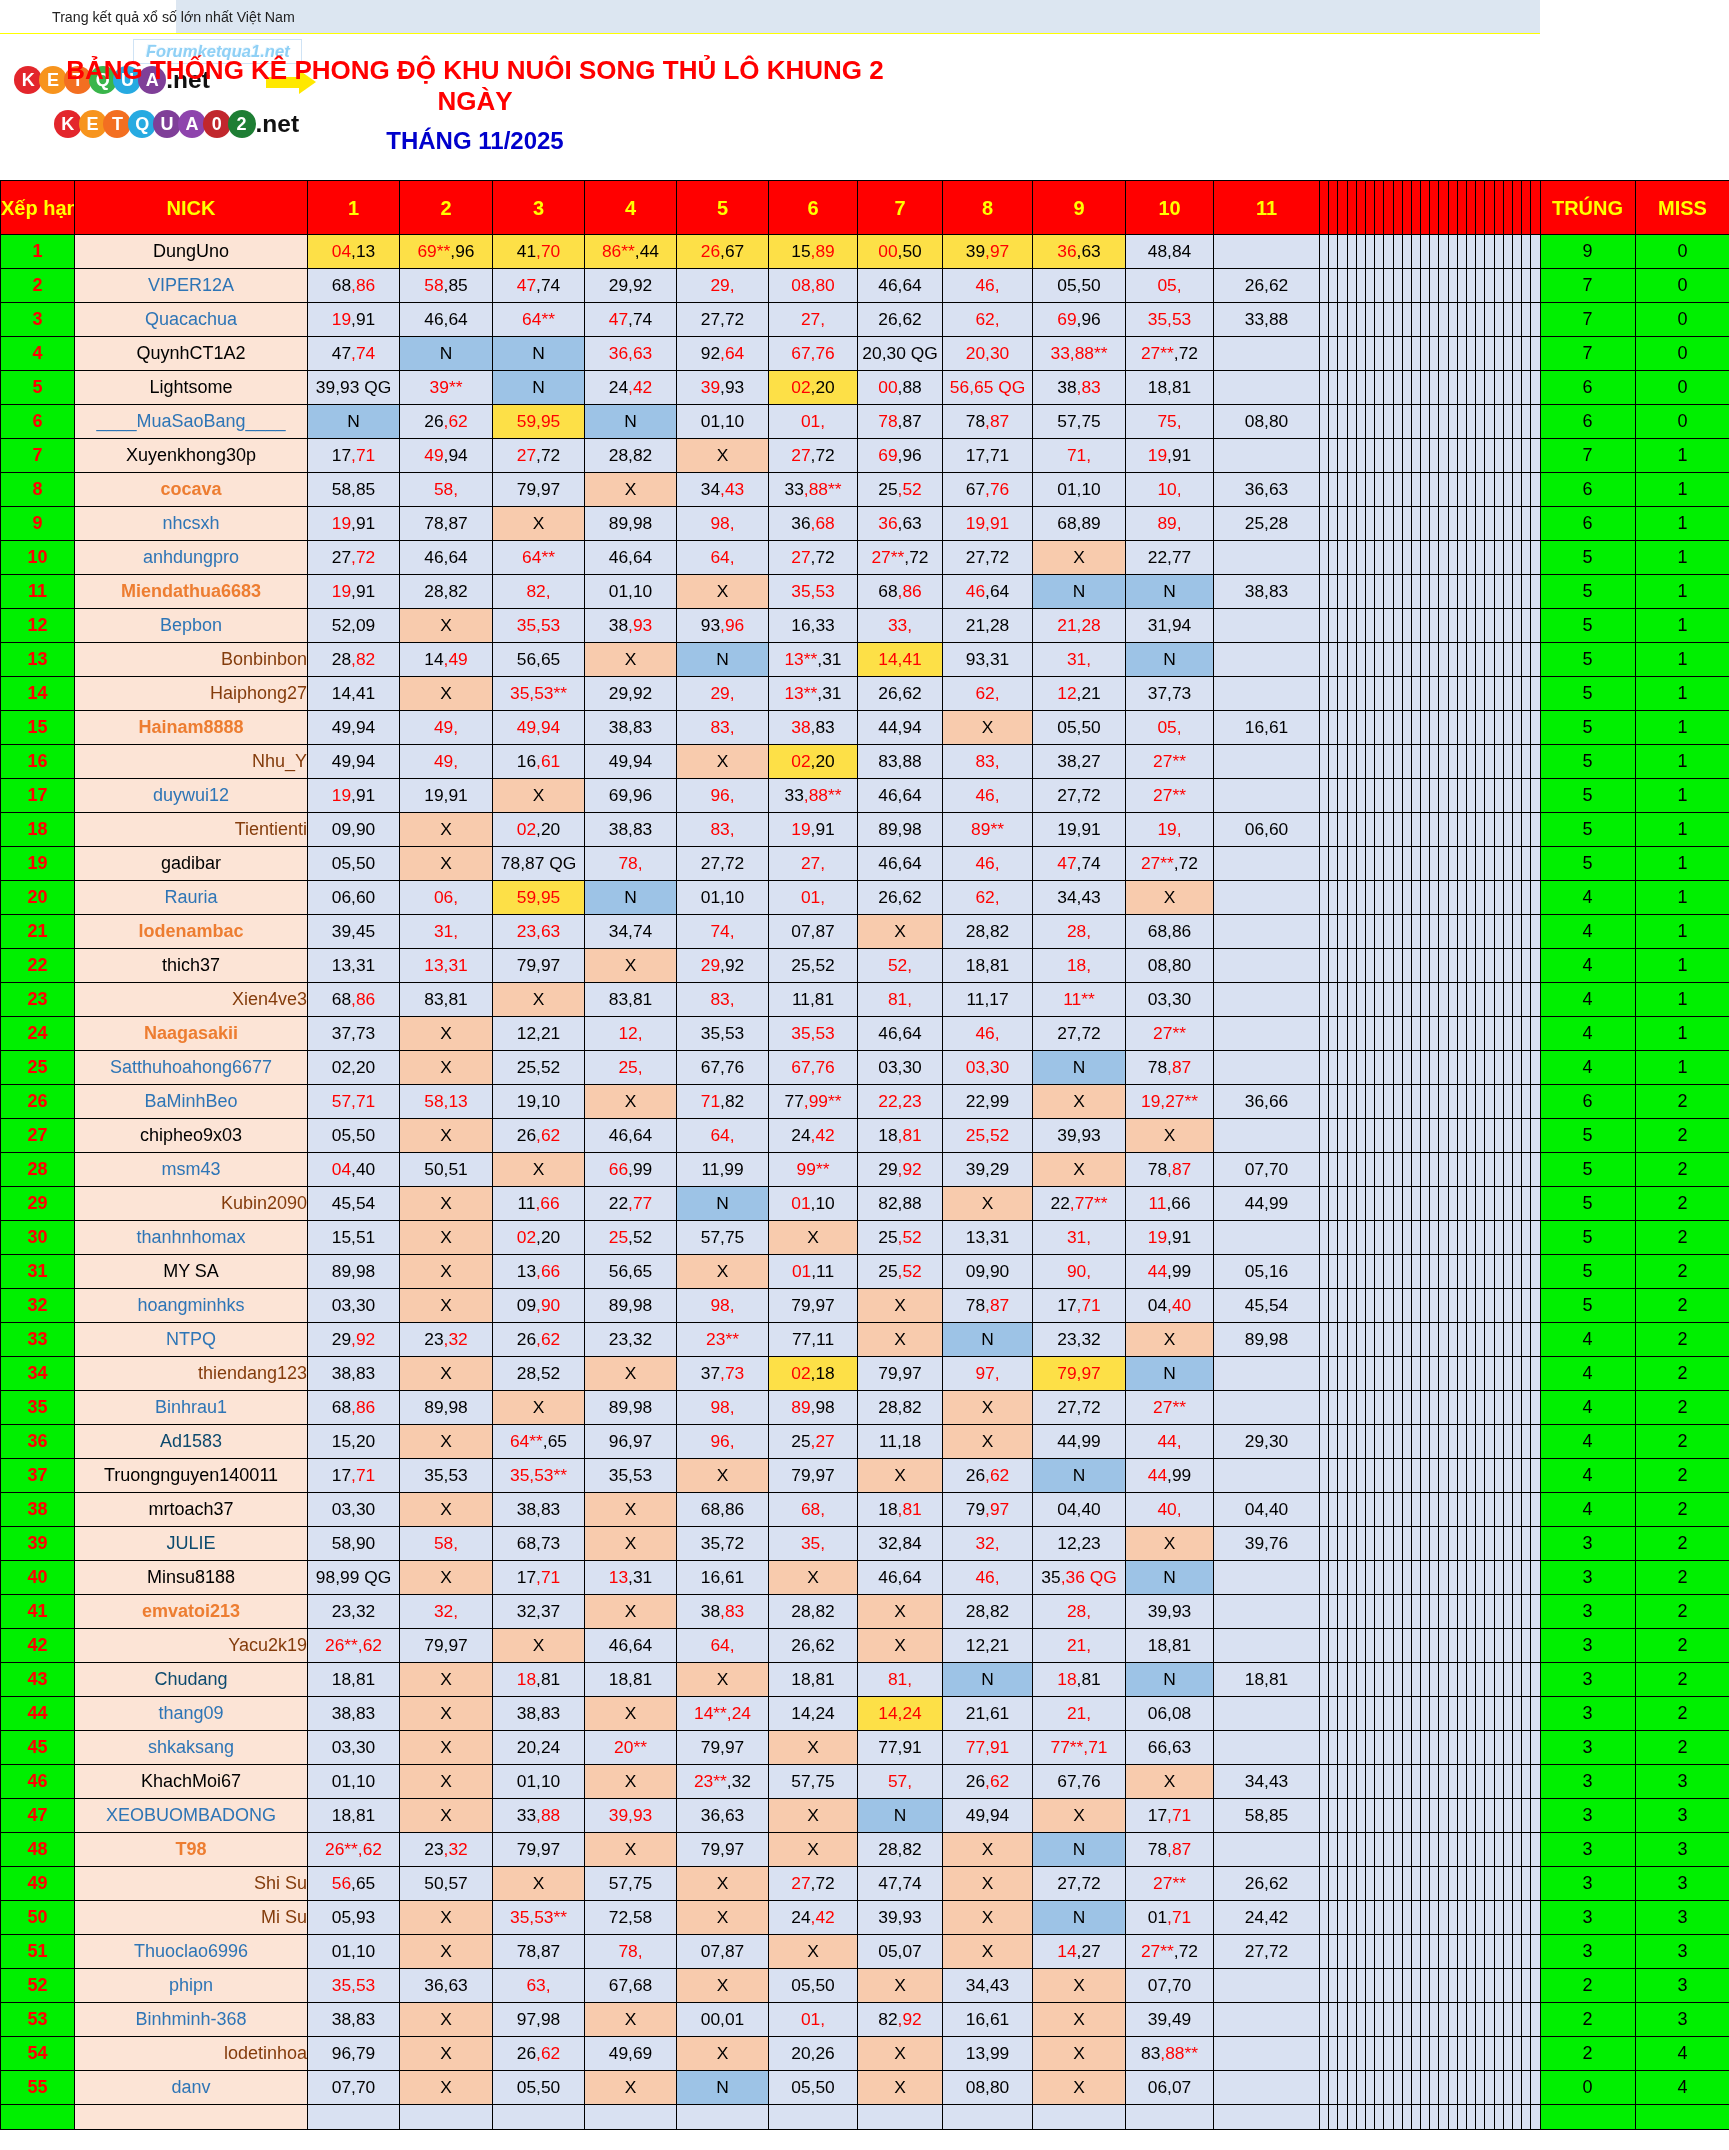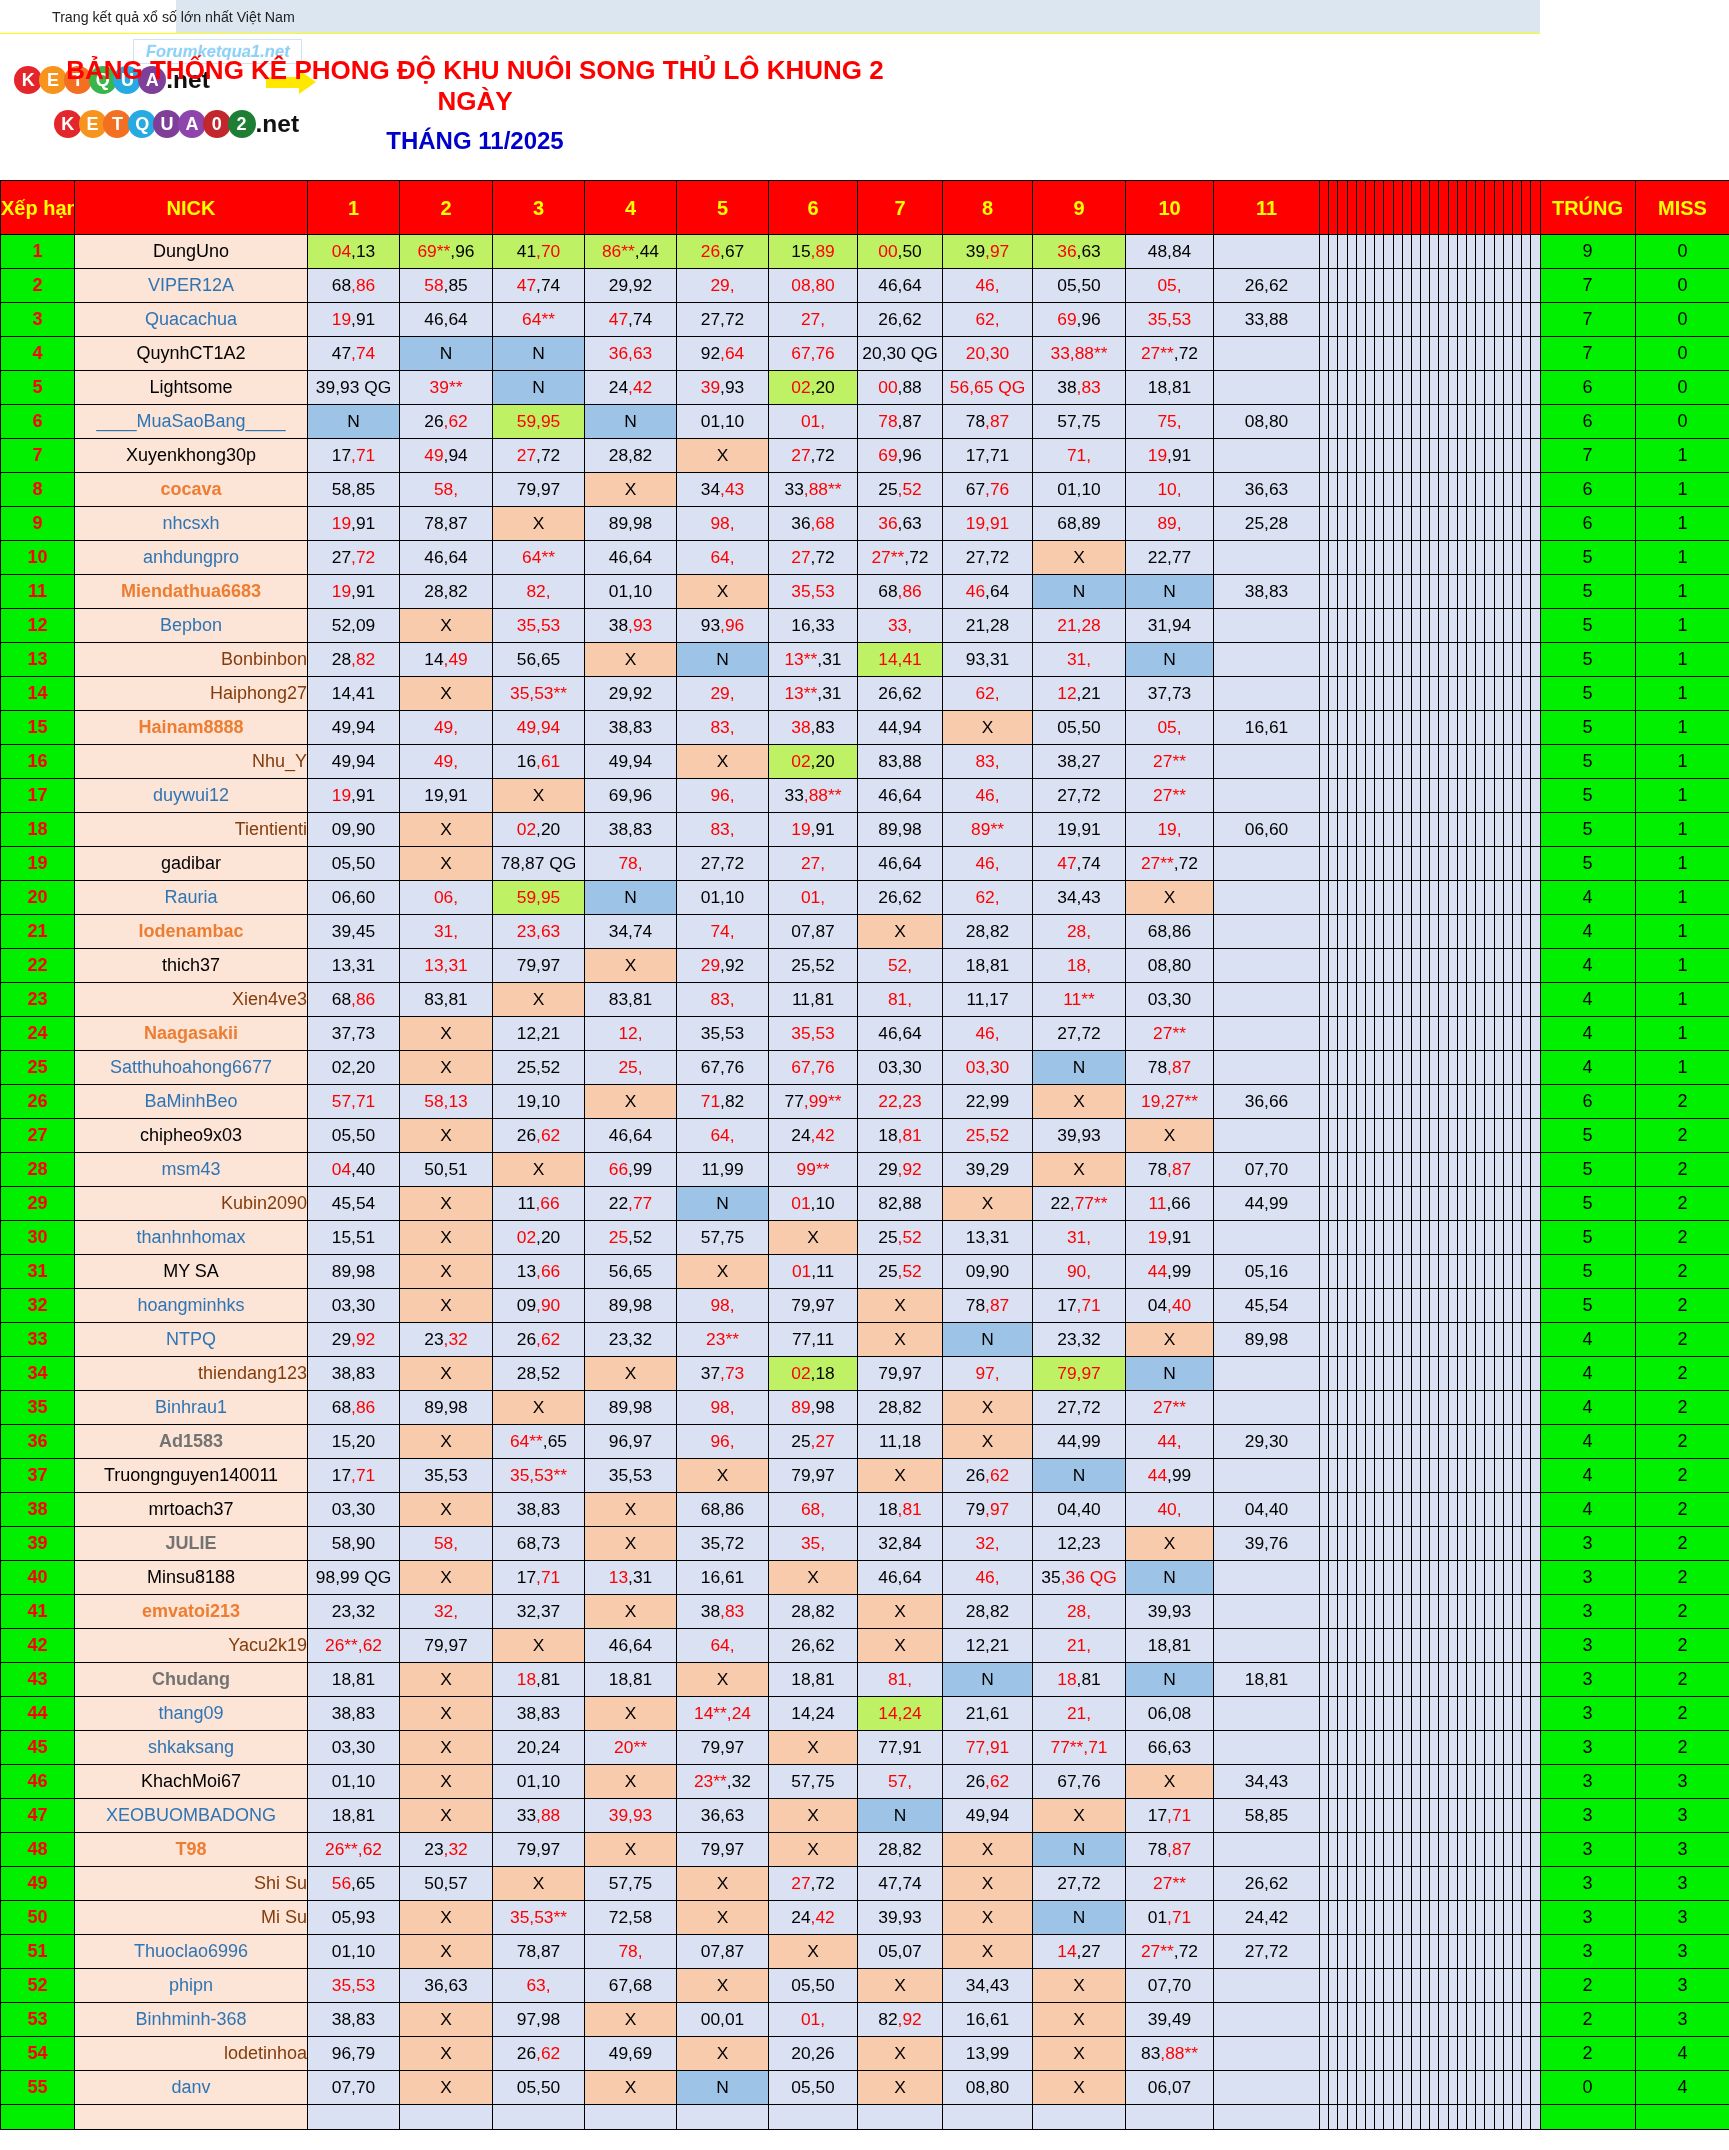--- a/index.html
+++ b/index.html
@@ -47,27 +47,27 @@
   thead tr { height: 54px; }
   tbody tr { height: 34px; }
   tbody tr.partial { height: 25px; }
   th { background: #FF0000; color: #FFFF00; font-size: 20px; font-weight: bold; line-height: 1.1; }
   td { font-size: 17.4px; color: #000; background: #D9E1F2; }
   td.rank { background: #00F000; color: #FF0000; font-weight: bold; font-size: 18px; }
   td.nick { background: #FCE4D6; font-size: 18px; }
   td.green { background: #00F000; color: #000; font-size: 18px; }
   td.bg-x { background: #F8CBAD; }
   td.bg-n { background: #9DC3E6; }
-  td.bg-y { background: #bef264; }
+  td.bg-y { background: #fde047; }
   td .r { color: #FF0000; }
   .nick-k { color: #000000; }
   .nick-b { color: #2E75B6; }
   .nick-o { color: #ED7D31; font-weight: bold; }
   .nick-br { color: #843C0C; text-align: right; }
-  .nick-dr { color: #737373; font-weight: bold; }
+  .nick-dr { color: #0c4a6e; font-weight: normal; }
 </style>
 </head>
 <body>
 
 <div class="page">
   <div class="top-strip">
     <div class="ts-white"></div>
     <div class="ts-blue"></div>
     <div class="ts-white2"></div>
   </div>

